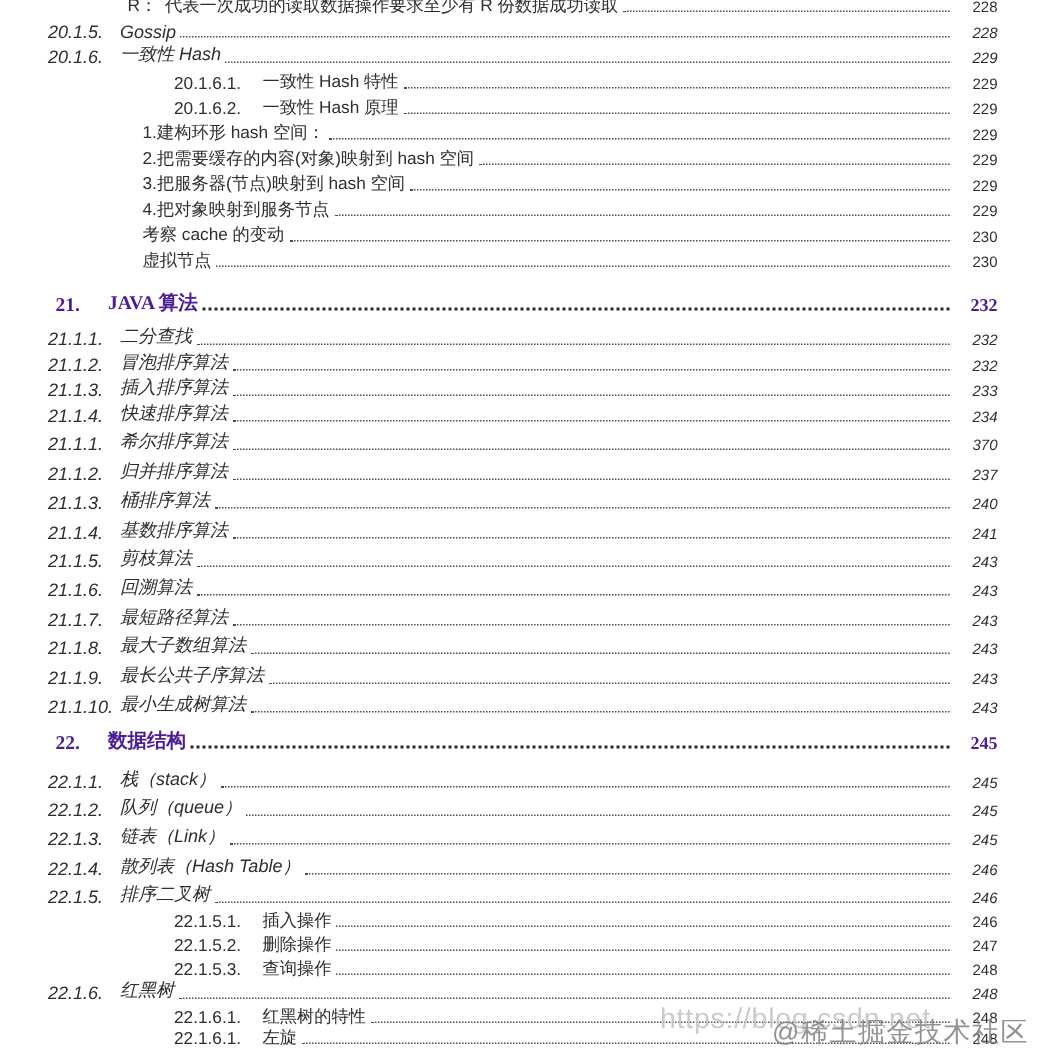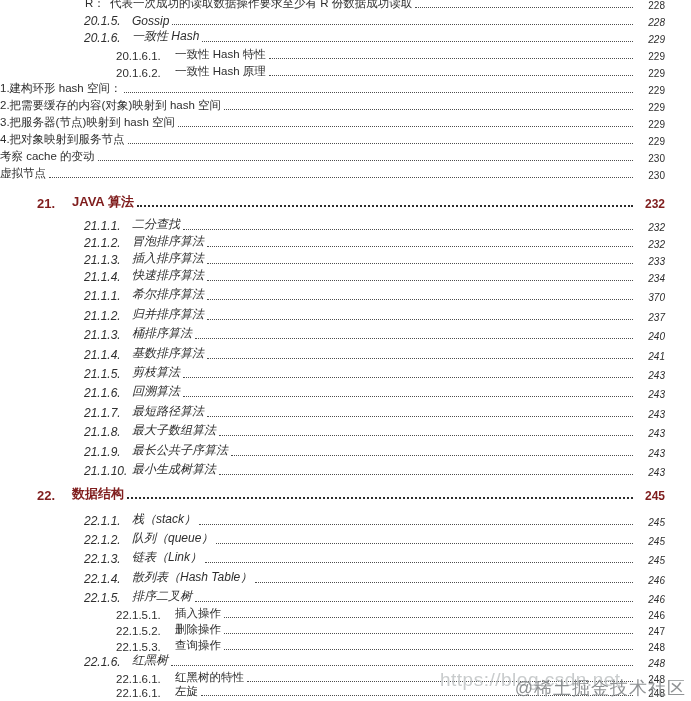--- a/index.html
+++ b/index.html
@@ -17,32 +17,32 @@
   .row .num   { flex: none; white-space: nowrap; }
   .row .label { flex: none; white-space: nowrap; }
   .leader {
     flex: 1 1 auto; min-width: 8px; height: 0;
     border-bottom: 1.7px dotted #4d4d4d;
     margin: 0 2px 3px 3px;
   }
   .pagenum { flex: none; min-width: 30px; text-align: right; font-size: 10px; }
 
   
-  .lv-h1 { padding-left: 37px; font-weight: bold; font-size: 13px; color: #7f1d1d; }
+  .lv-h1 { padding-left: 37px; font-weight: bold; font-size: 13px; color: #4c1d95; font-family: Liberation Serif, serif; }
   .lv-h1 .num { min-width: 35px; }
   .lv-h1 .pagenum { font-size: 12px; font-weight: bold; }
   .lv-h1 .leader { border-bottom: 2.2px dotted #2a2a2a; margin-bottom: 4px; }
 
-  .lv-l2 { padding-left: 84px; font-size: 12px; }
+  .lv-l2 { padding-left: 32px; font-size: 12px; }
   .lv-l2 .num { min-width: 48px; }
 
   .lv-l3 { padding-left: 116px; font-size: 11.5px; }
   .lv-l3 .num { min-width: 59px; }
 
-  .lv-l4 { font-size: 11.5px; }
+  .lv-l4 { padding-left: 95px; font-size: 11.5px; }
 
   .lv-r  { padding-left: 85px; font-size: 11.5px; }
   .lv-r .num { min-width: 25px; }
 
   .it .num, .it .label, .it .pagenum { font-style: italic; }
 
   
   .row[data-group="top-clip"] { height: 15px; margin-top: -4px; }
   .row[data-group="s20"]      { height: 17px; }
   .row[data-group="h21"]      { height: 21px; margin-top: 9px; margin-bottom: 5px; }

